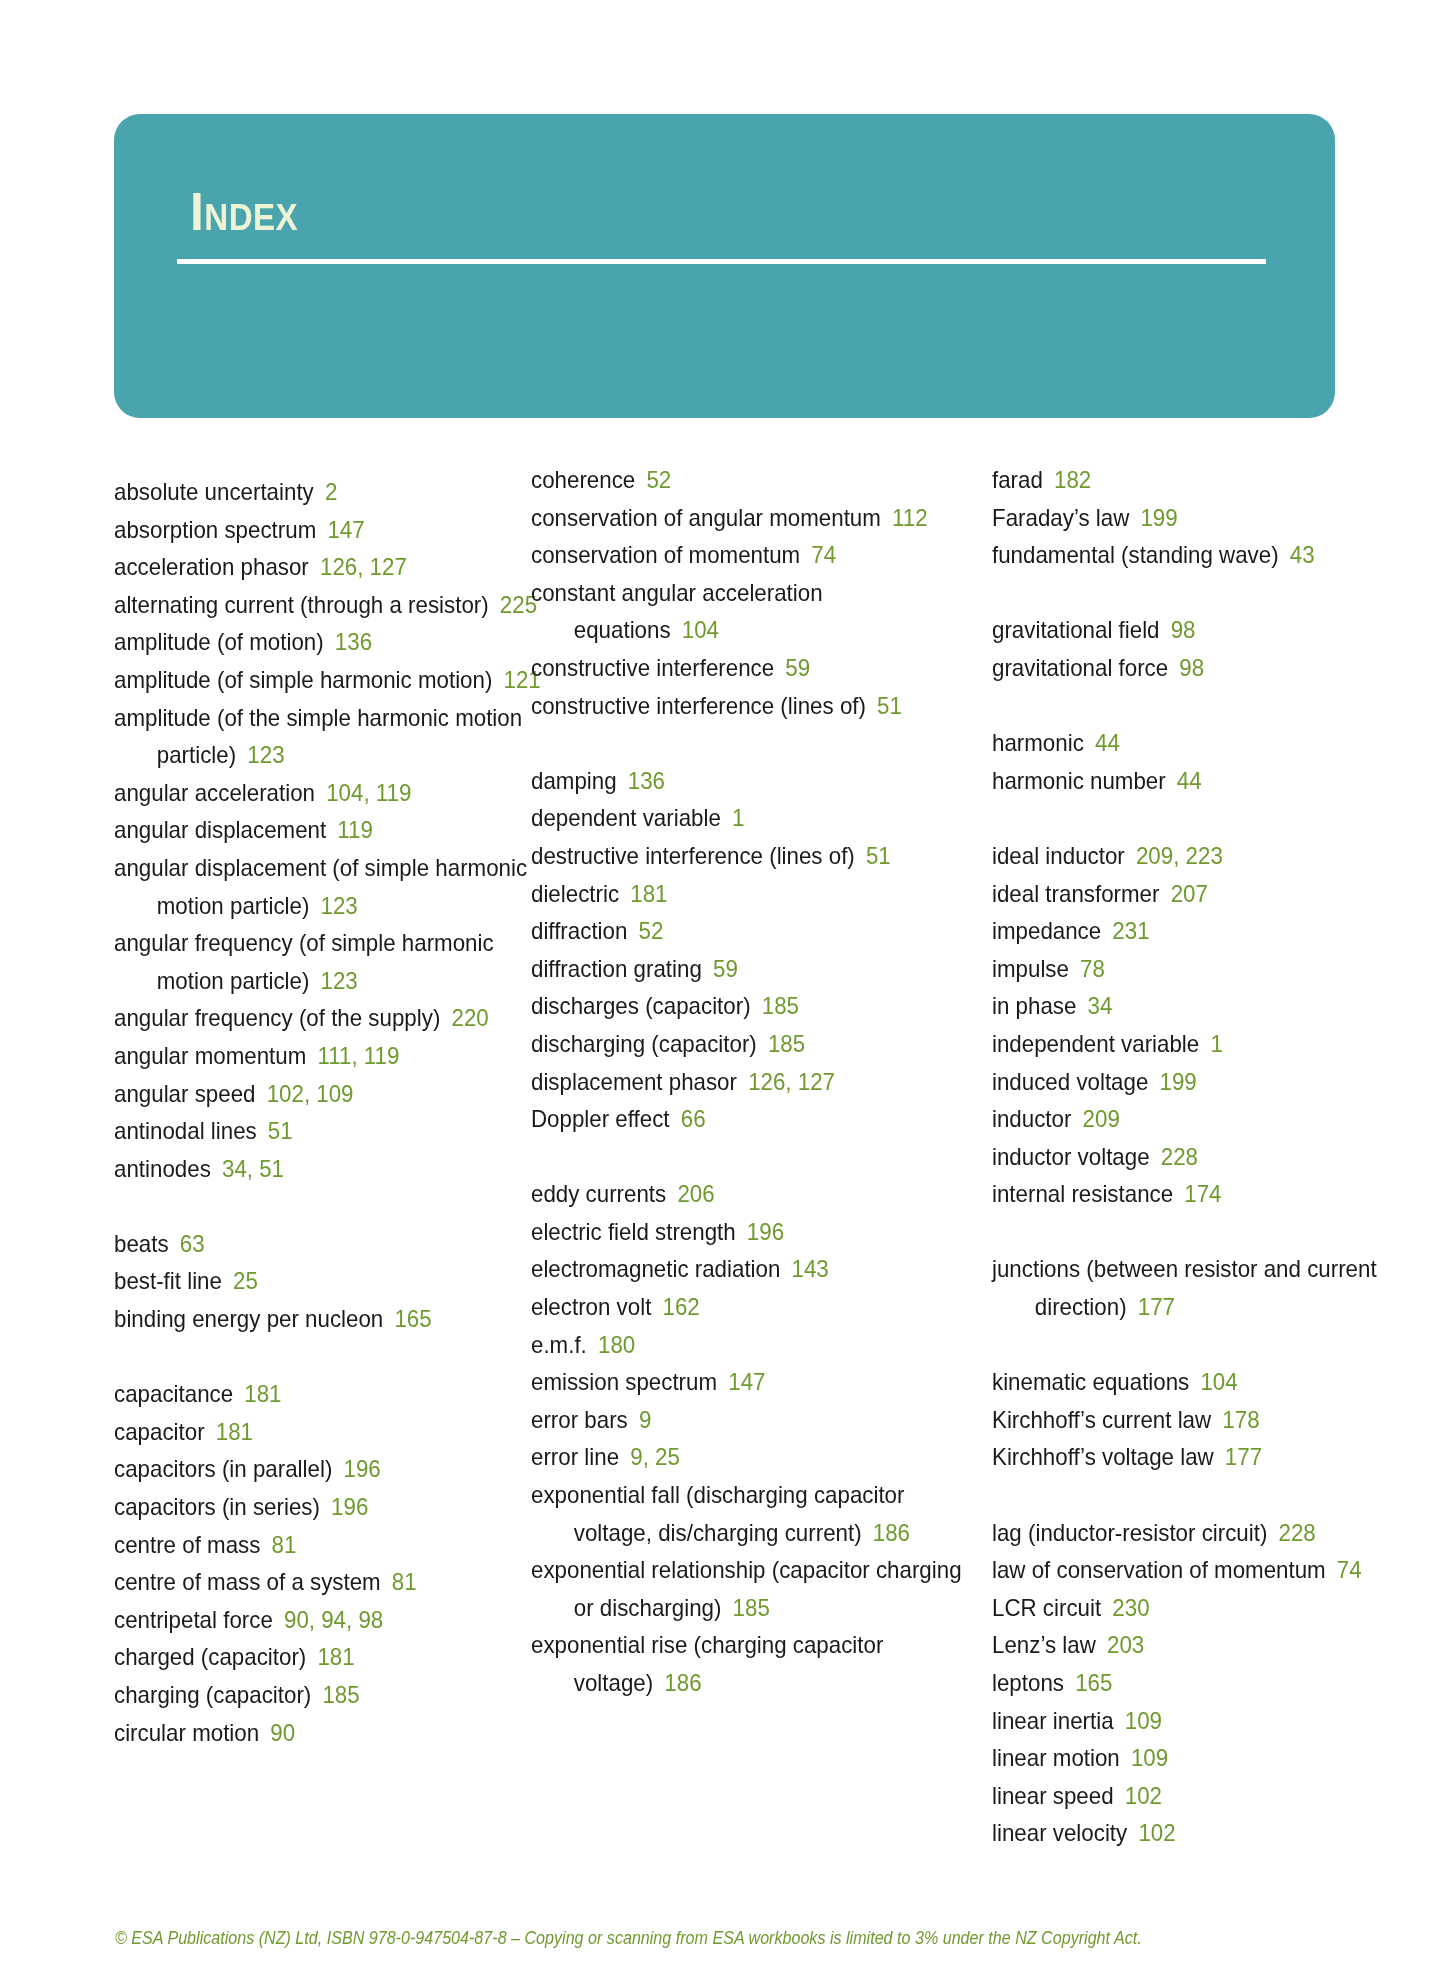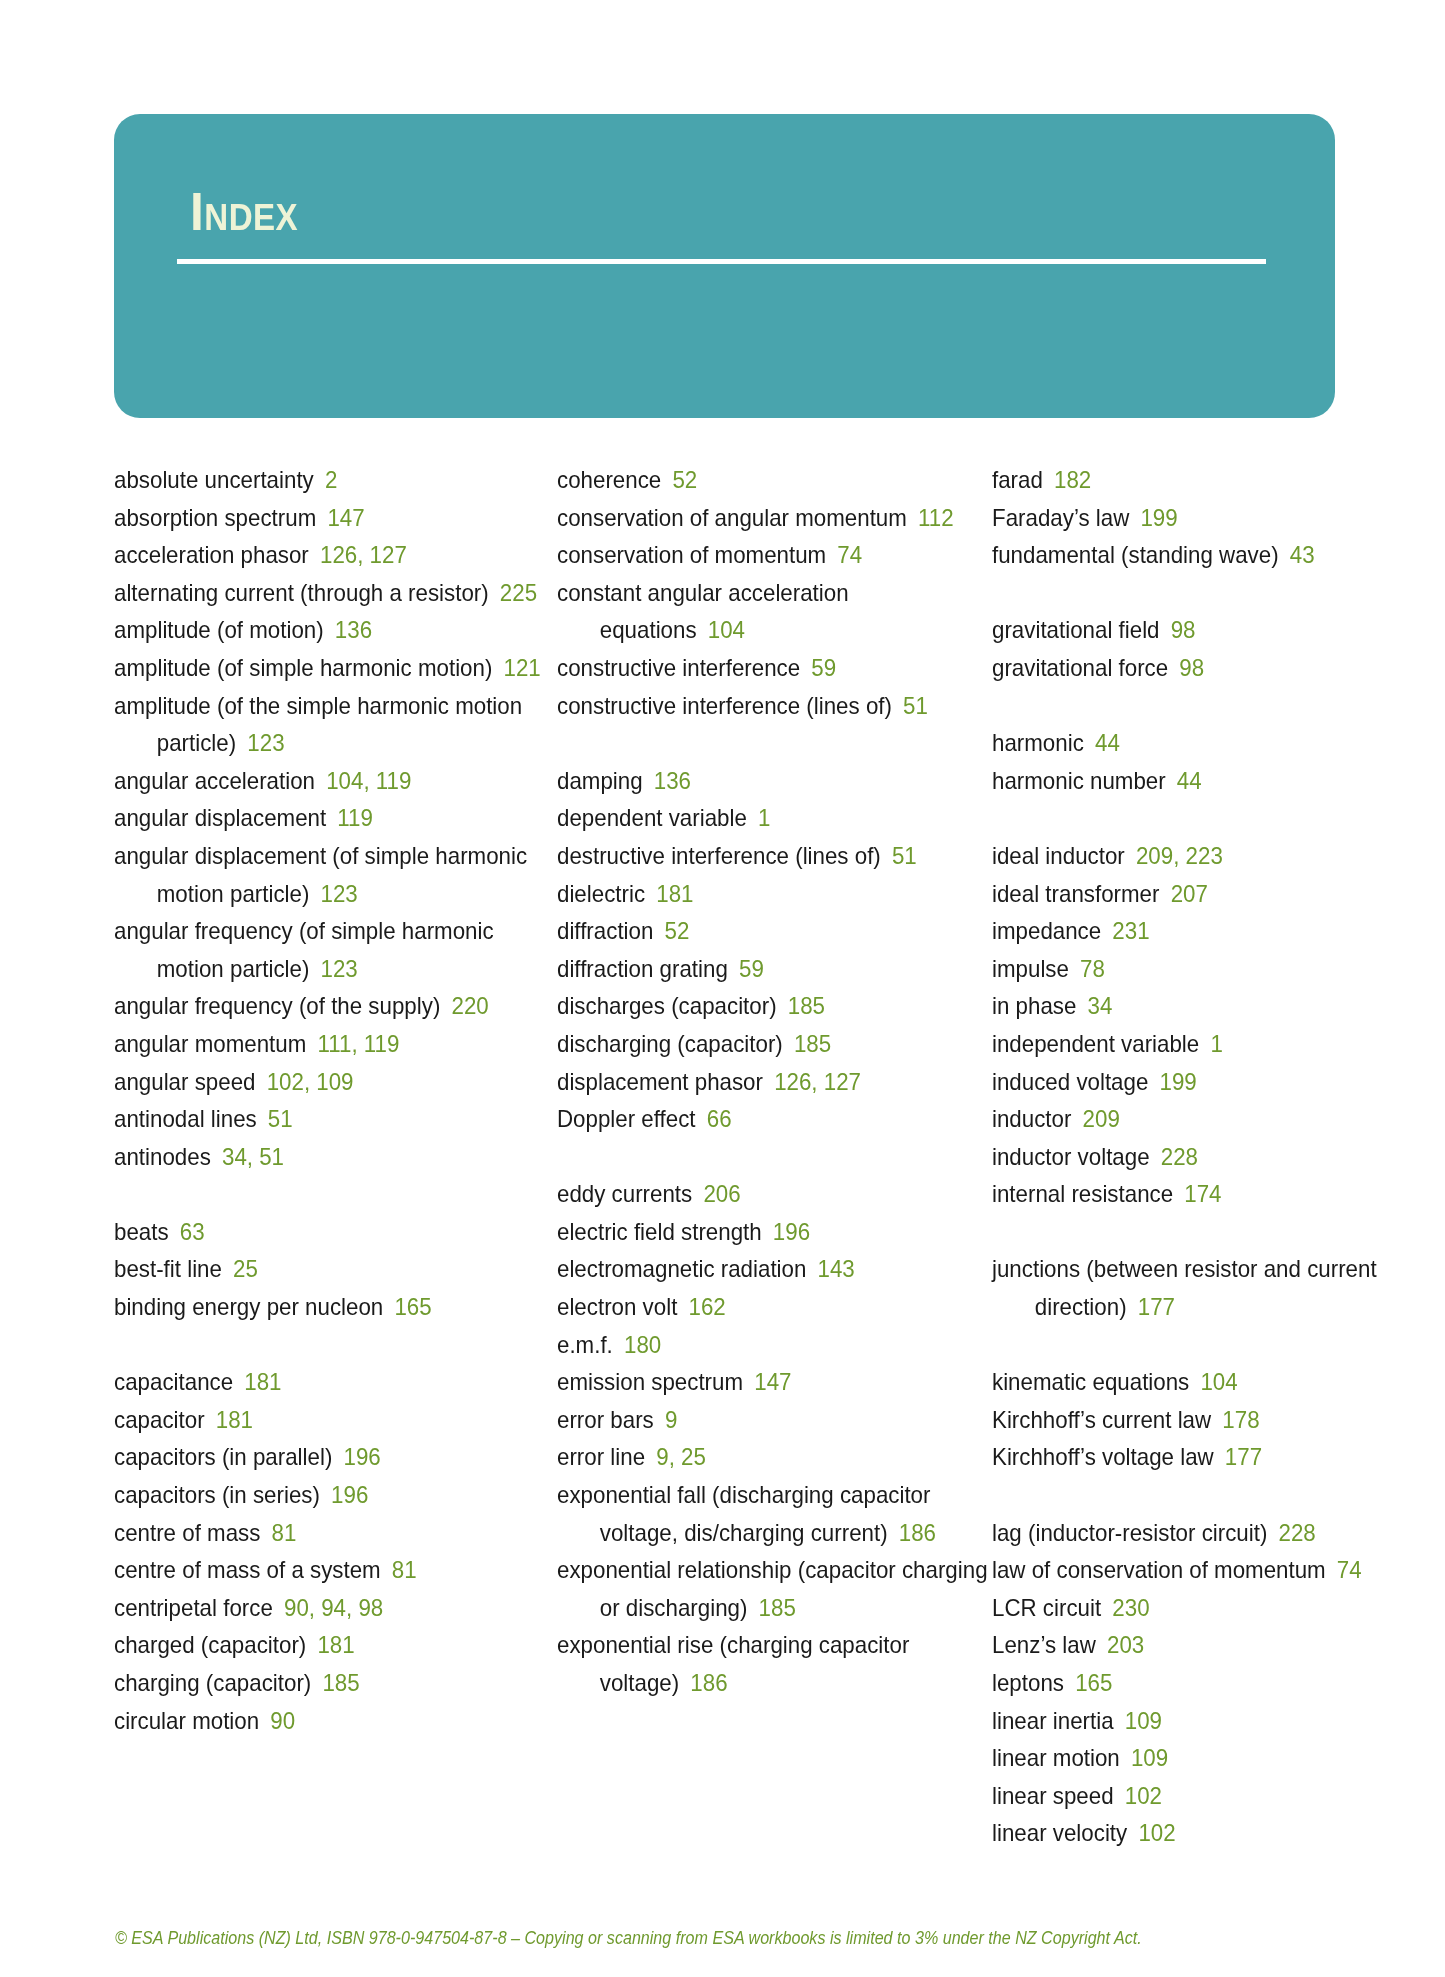--- a/index.html
+++ b/index.html
@@ -10,22 +10,22 @@
                   background: #49a4ad; border-radius: 26px; }
   .page-title { position: absolute; left: 76px; top: 70px; margin: 0;
                 font-family: "Liberation Sans", sans-serif; font-weight: bold;
                 color: #eef3d6; font-size: 36px; letter-spacing: 0.5px; line-height: 1;
                 font-variant: small-caps; transform: scaleX(0.92); transform-origin: left; }
   .page-title .big { font-size: 54px; }
   .title-rule { position: absolute; left: 63px; top: 145px; width: 1089px; height: 5px; background: #ffffff; }
 
   .columns { position: absolute; top: 461px; left: 0; width: 1445px; }
   .column { position: absolute; top: 0; width: 400px; list-style: none; margin: 0; padding: 0; }
-  .col-1 { left: 114px; }
-  .col-2 { left: 557px; }
+  .col-1 { left: 114px; margin-top: 12px; }
+  .col-2 { left: 531px; }
   .col-3 { left: 992px; }
 
   .entry { font-size: 24px; line-height: 37.6px; margin: 0; padding: 0 0 0 46px; text-indent: -46px;
            transform: scaleX(0.93); transform-origin: left; width: 420px; white-space: normal; }
   .entry.blank { height: 37.6px; }
   .term { color: #1a1a1a; }
   .pages { color: #6f9a2e; margin-left: 12px; }
 
   .footer { position: absolute; left: 115px; top: 1928px; font-size: 17.5px; font-style: italic;
             color: #6f9a2e; white-space: nowrap; transform: scaleX(0.92); transform-origin: left; }

